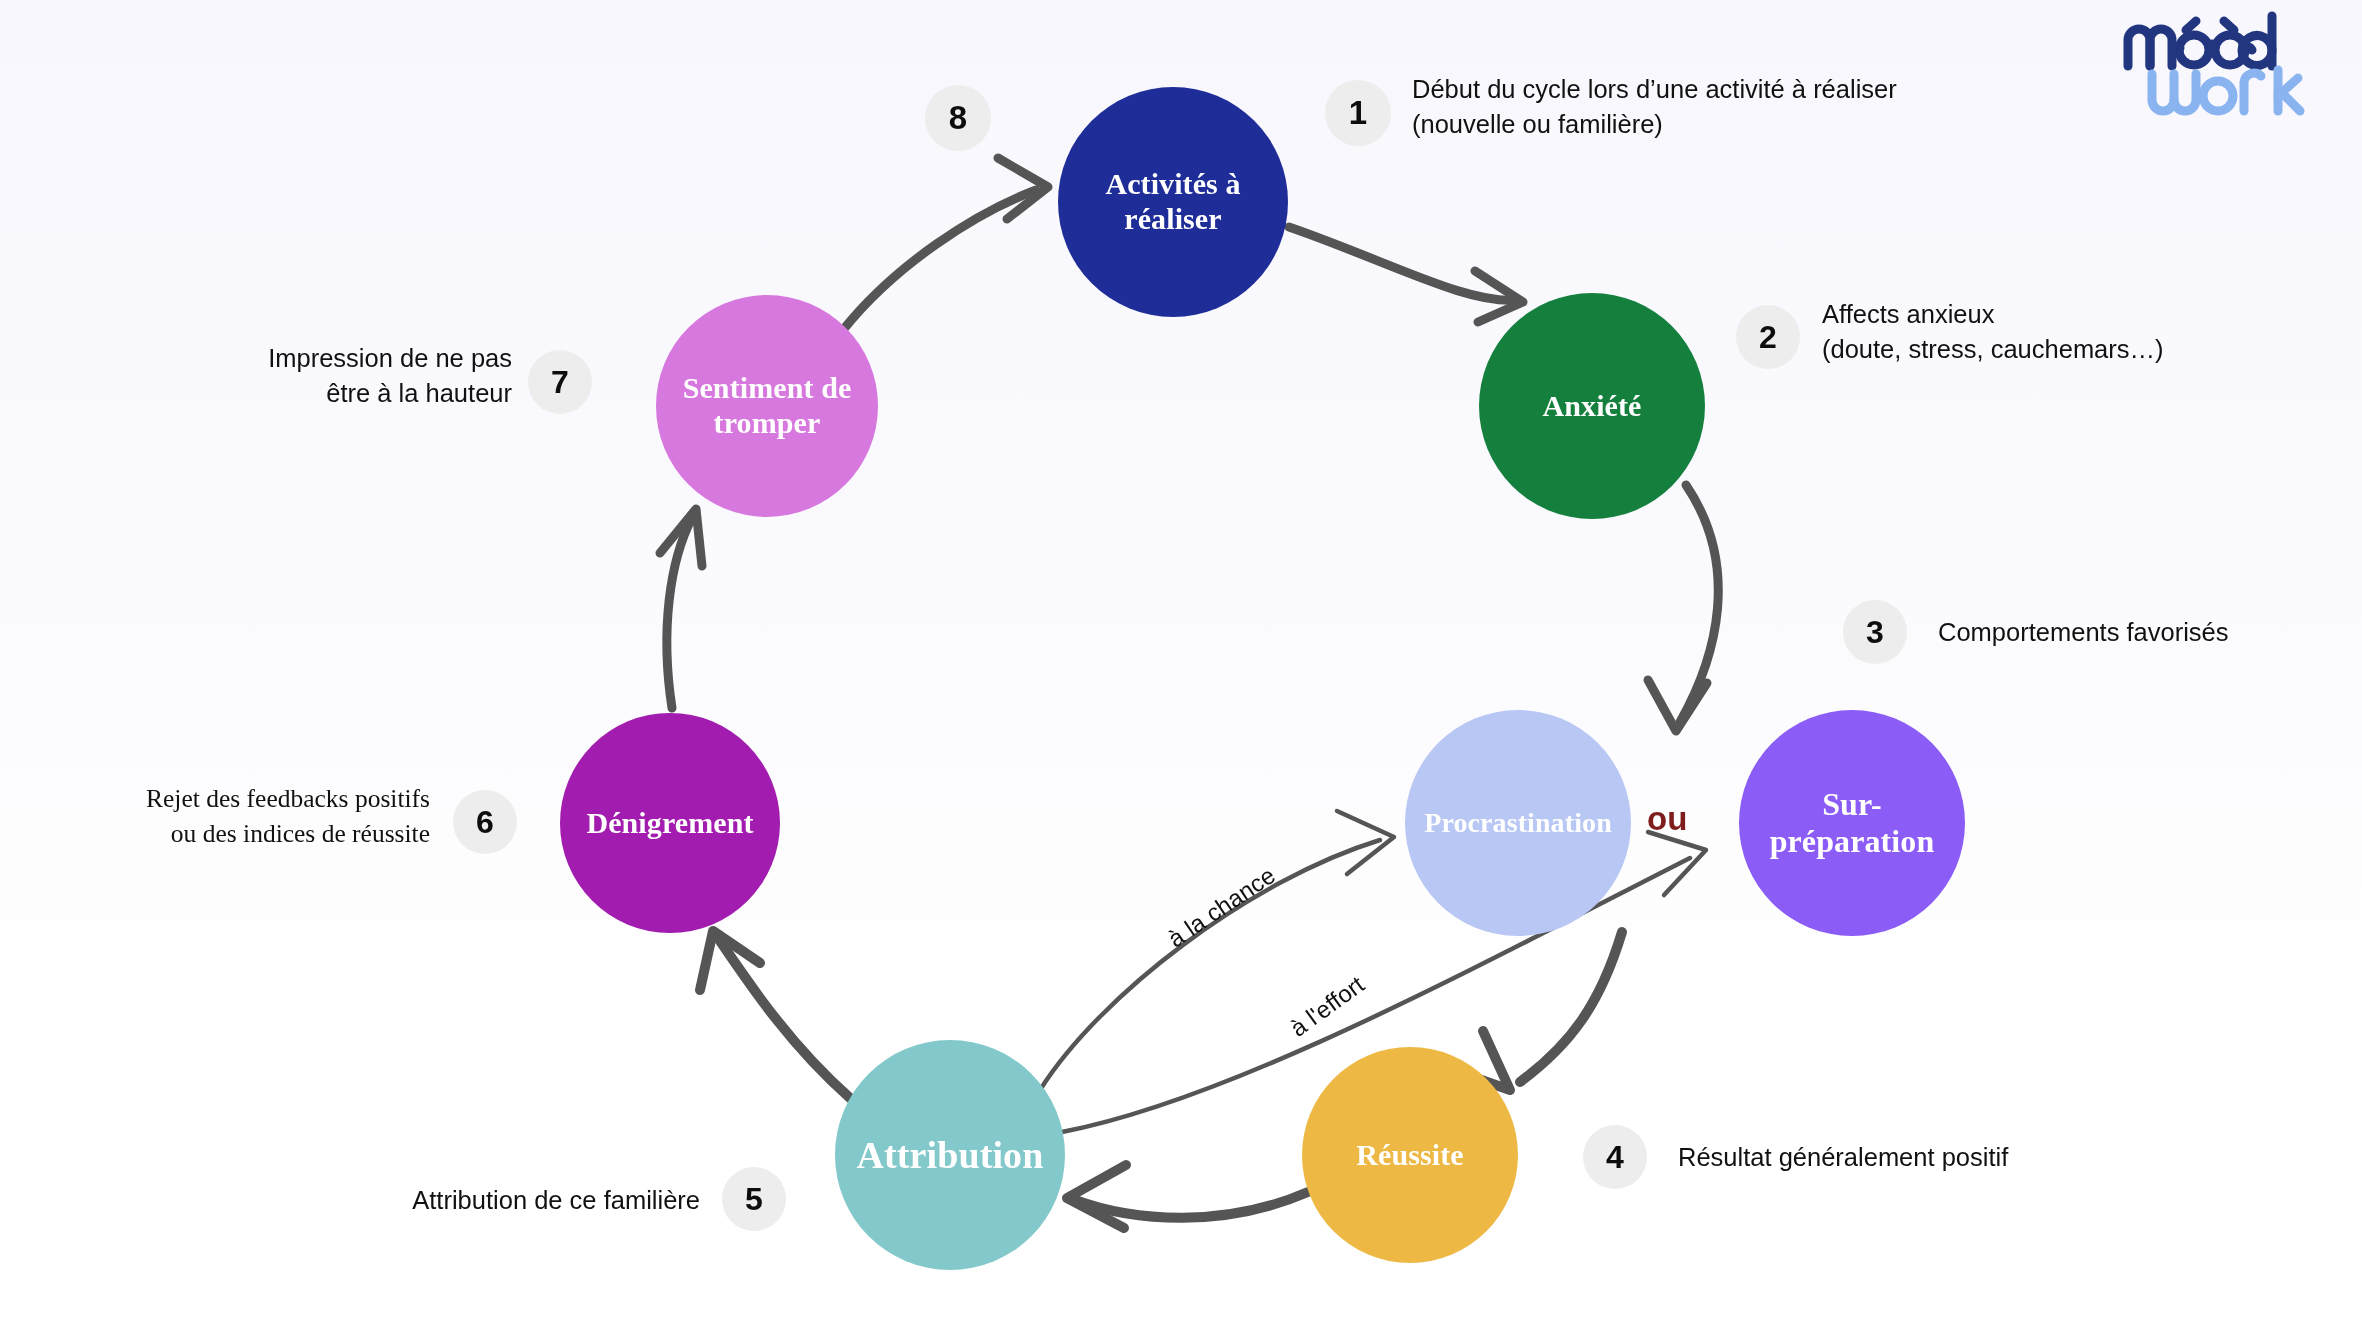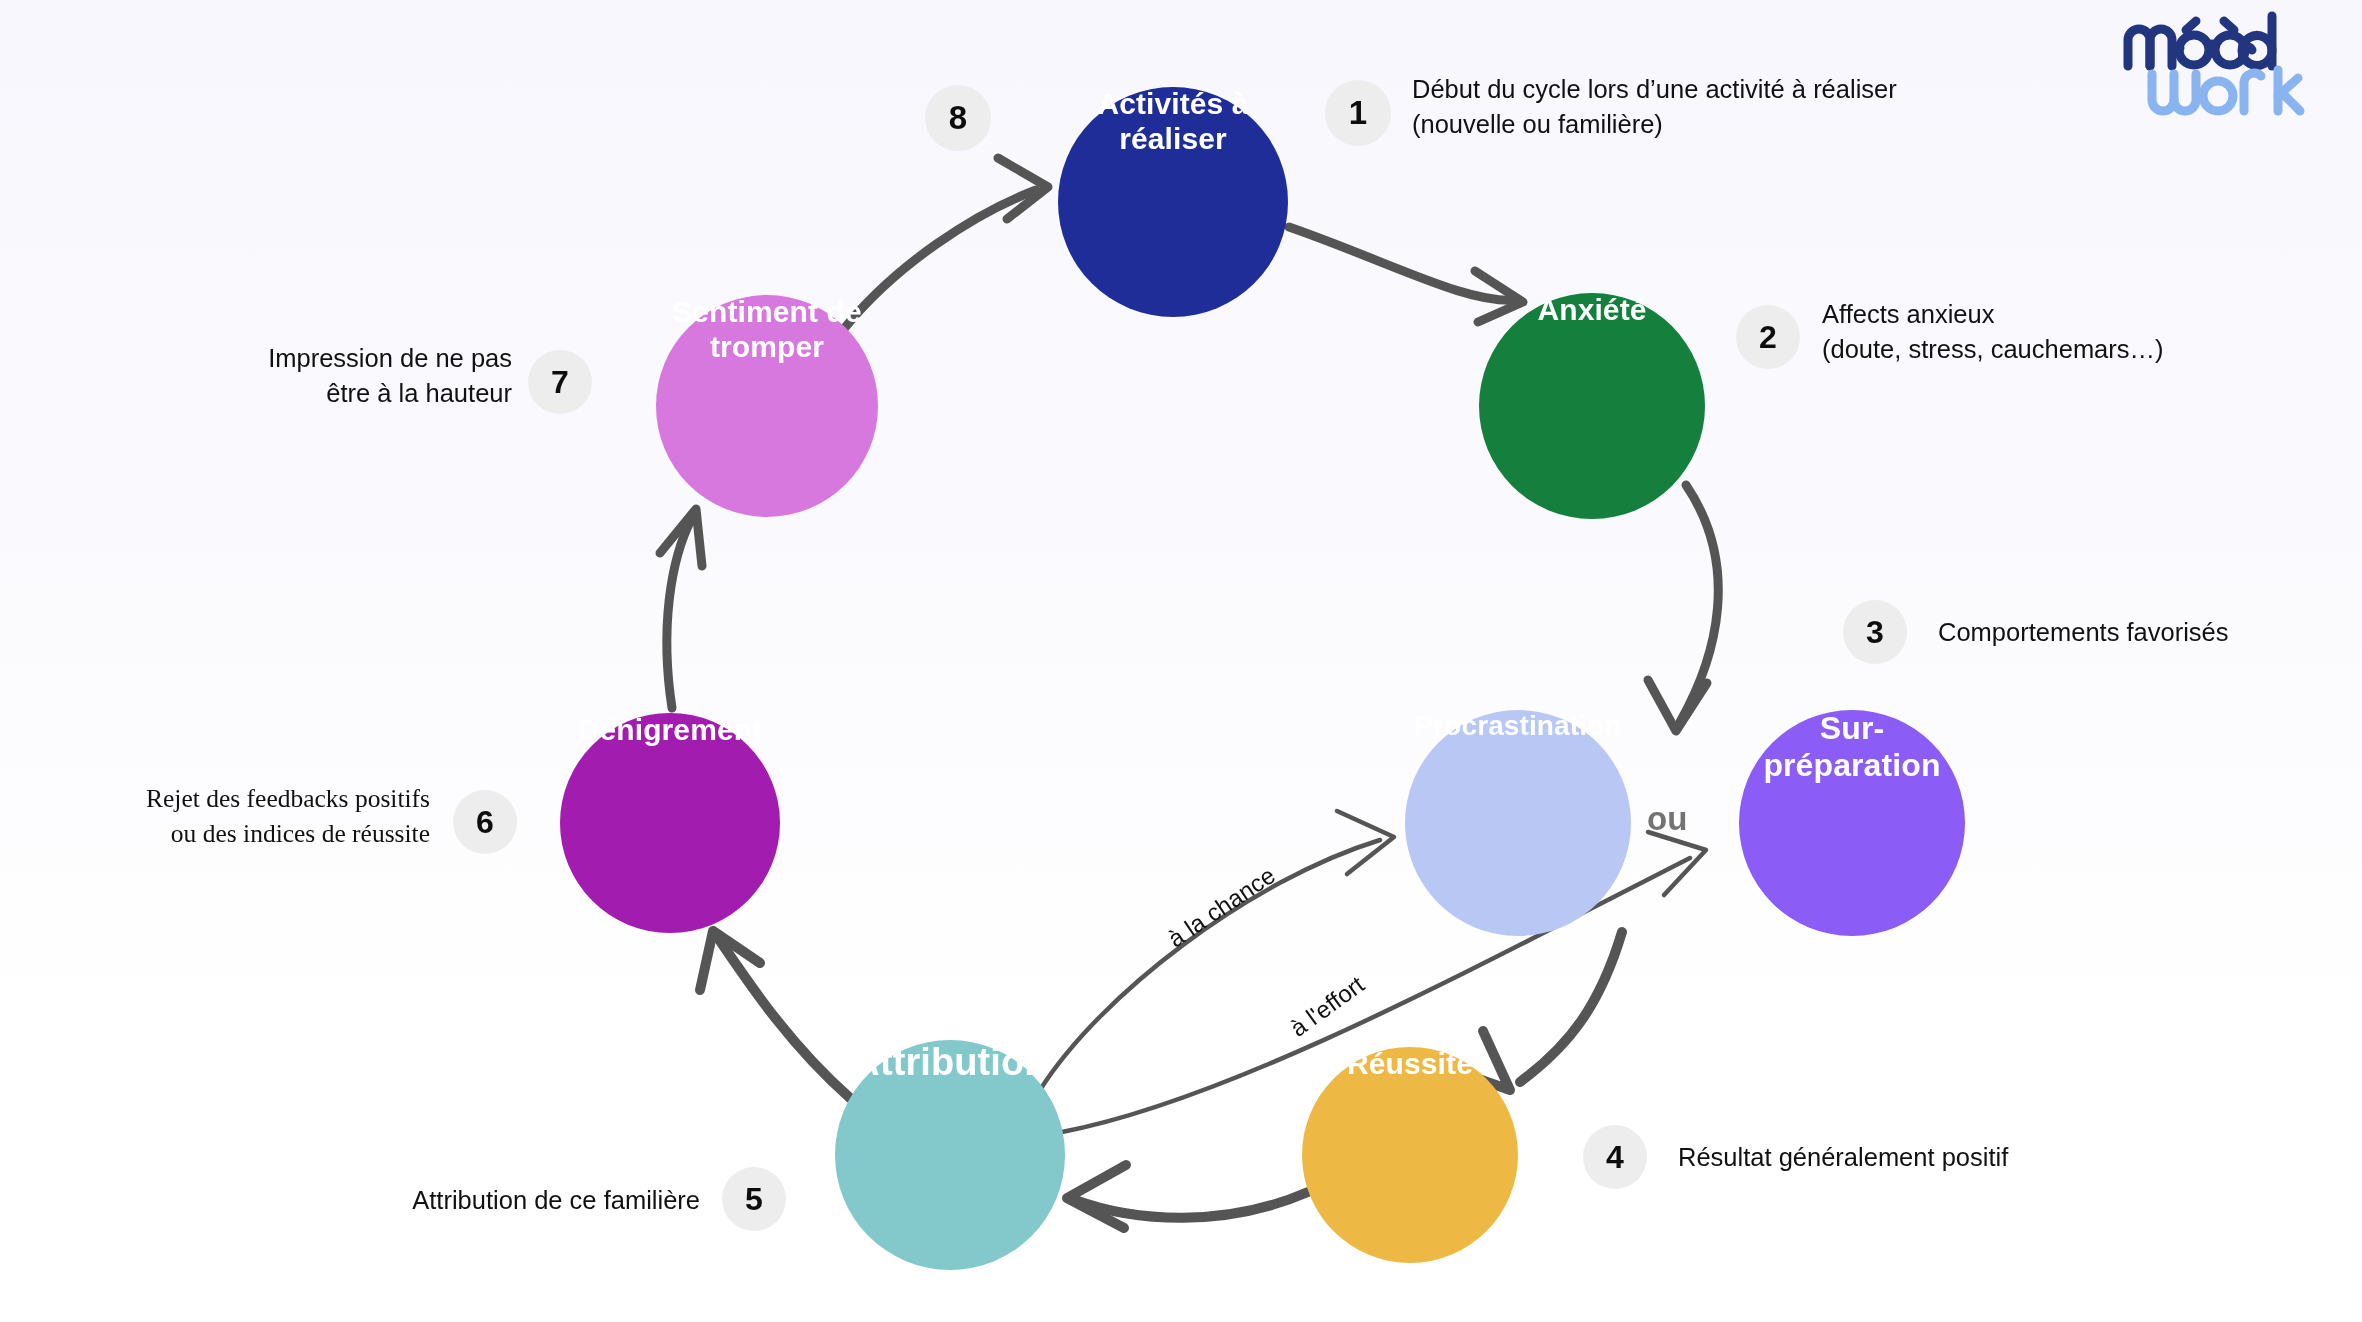--- a/index.html
+++ b/index.html
@@ -15,23 +15,23 @@
 
   
   #logo{position:absolute;left:2120px;top:8px;width:220px;height:112px;}
 
   
   #edges{position:absolute;left:0;top:0;width:2362px;height:1322px;}
 
   
   .node{
     position:absolute;border-radius:50%;
-    display:flex;align-items:flex-start;justify-content:center;
+    display:flex;align-items:center;justify-content:center;
     text-align:center;color:#ffffff;font-weight:bold;
-    line-height:1.16;letter-spacing:.1px;
+    line-height:1.16;letter-spacing:.1px;font-family:Liberation Serif, serif;
     -webkit-font-smoothing:antialiased;
   }
   .node span{display:block;padding:0 6px;}
 
   
   .badge{
     position:absolute;border-radius:50%;
     background:#ededed;
     display:flex;align-items:center;justify-content:center;
     color:#0d0d0d;font-weight:bold;
@@ -41,21 +41,21 @@
   .ann{
     position:absolute;color:#111111;
     font-size:25.5px;line-height:1.36;
     white-space:pre-line;
   }
   .ann.right{text-align:right;}
   .ann.left{text-align:left;}
 
   
   #ou{
-    position:absolute;color:#737373;font-weight:bold;font-size:33px;
+    position:absolute;color:#7f1d1d;font-weight:bold;font-size:33px;
   }
 
   
   .edgelabel{
     position:absolute;color:#111111;font-size:24px;white-space:nowrap;
     transform-origin:0 0;
   }
 </style>
 </head>
 <body>

